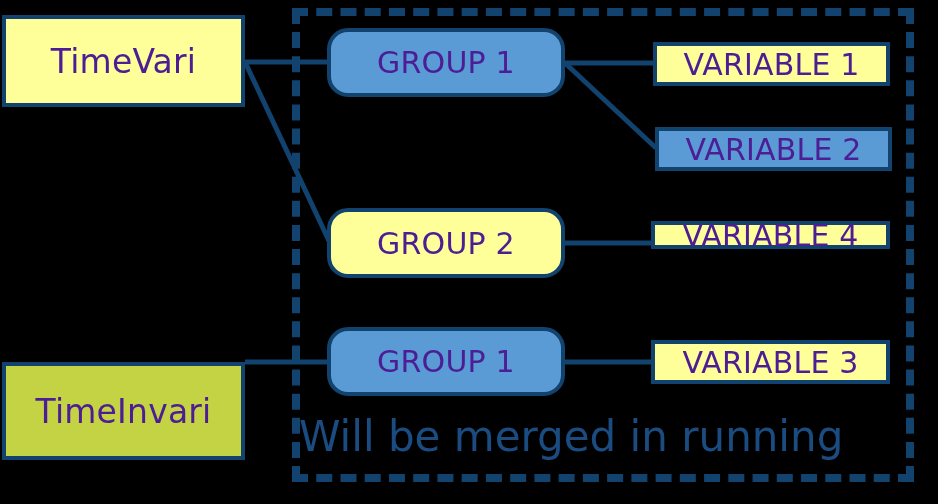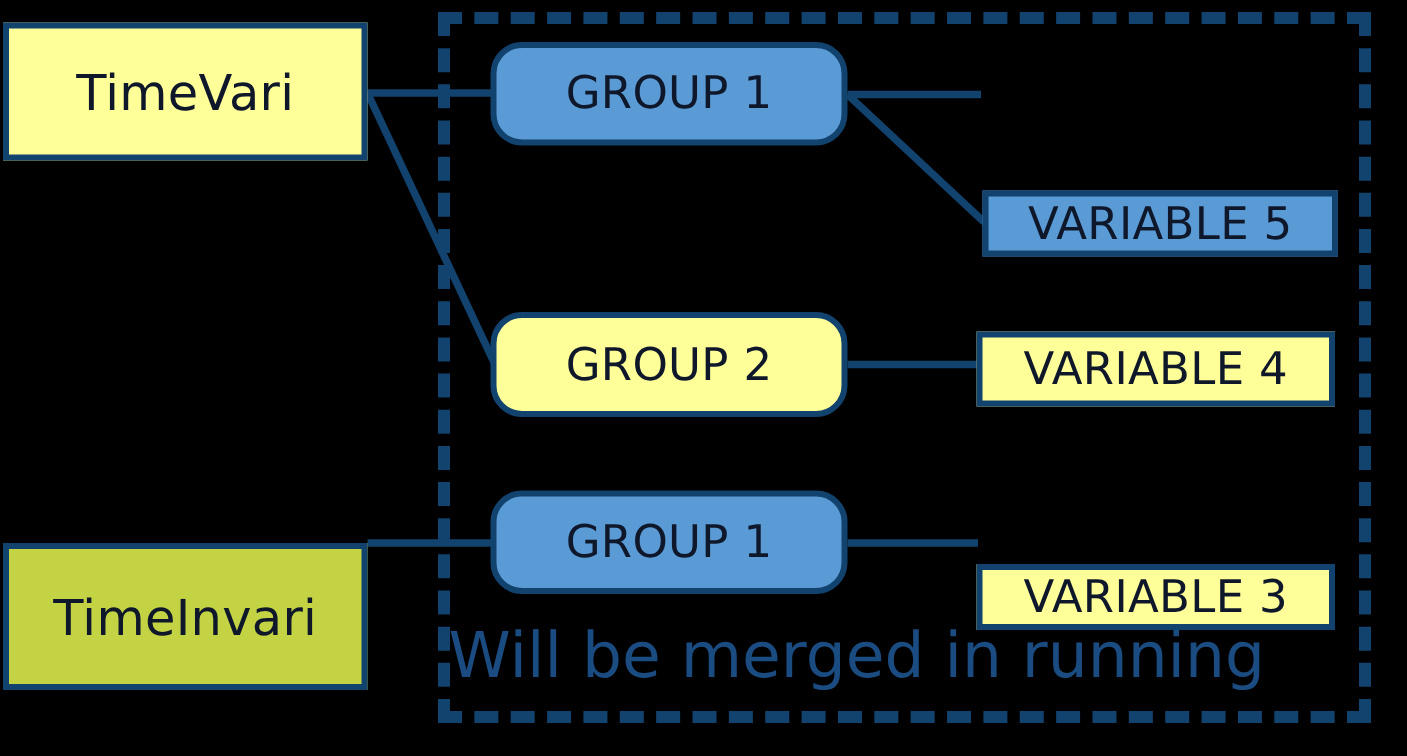--- a/index.html
+++ b/index.html
@@ -16,21 +16,21 @@
     font-family: "DejaVu Sans", "Liberation Sans", sans-serif;
   }
   
   .node {
     position: absolute;
     box-sizing: border-box;
     border: 4px solid #12426E;
     display: flex;
     align-items: center;
     justify-content: center;
-    color: #0f172a;
+    color: #4c1d95;
     letter-spacing: 0.2px;
     white-space: nowrap;
     z-index: 5;
   }
   .node.yellow { background: #FFFF99; }
   .node.blue   { background: #5B9BD5; }
   .node.green  { background: #C3D343; }
 
   .node.source { font-size: 33px; font-weight: 400; }
   .node.group  { font-size: 30px; font-weight: 400; border-radius: 21px; }
@@ -102,28 +102,31 @@
   </div>
 
   <div class="node group yellow" style="left:327px; top:208px; width:238px; height:70px;">
     <span>GROUP 2</span>
   </div>
 
   <div class="node group blue" style="left:327px; top:327px; width:238px; height:69px;">
     <span>GROUP 1</span>
   </div>
 
+  <div class="node var yellow" style="left:653px; top:42px; width:237px; height:44px;">
+    <span>VARIABLE 1</span>
+  </div>
 
   <div class="node var blue" style="left:655px; top:127px; width:237px; height:44px;">
-    <span>VARIABLE 5</span>
+    <span>VARIABLE 2</span>
   </div>
 
-  <div class="node var yellow" style="left:651px; top:221px; width:239px; height:50px;">
+  <div class="node var yellow" style="left:651px; top:221px; width:239px; height:28px;">
     <span>VARIABLE 4</span>
   </div>
 
-  <div class="node var yellow" style="left:651px; top:340px; width:239px; height:44px;margin-top:36px;">
+  <div class="node var yellow" style="left:651px; top:340px; width:239px; height:44px;">
     <span>VARIABLE 3</span>
   </div>
 
   <div id="merge-caption" style="left:299px; top:416px;">Will be merged in running</div>
 
 </div>
 
 </body></html>

